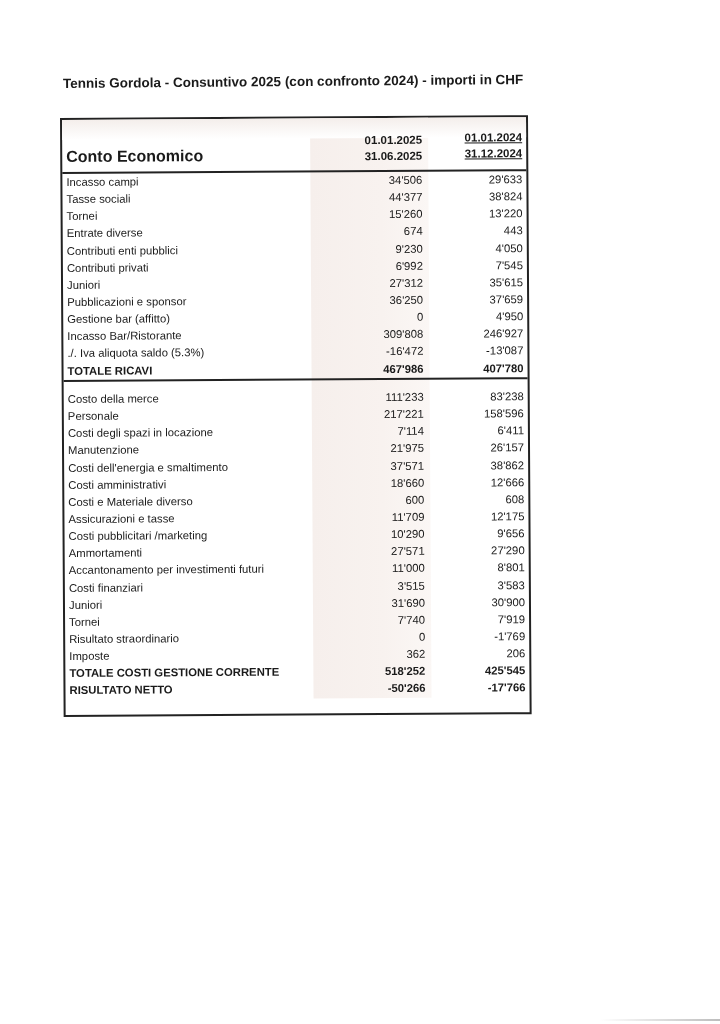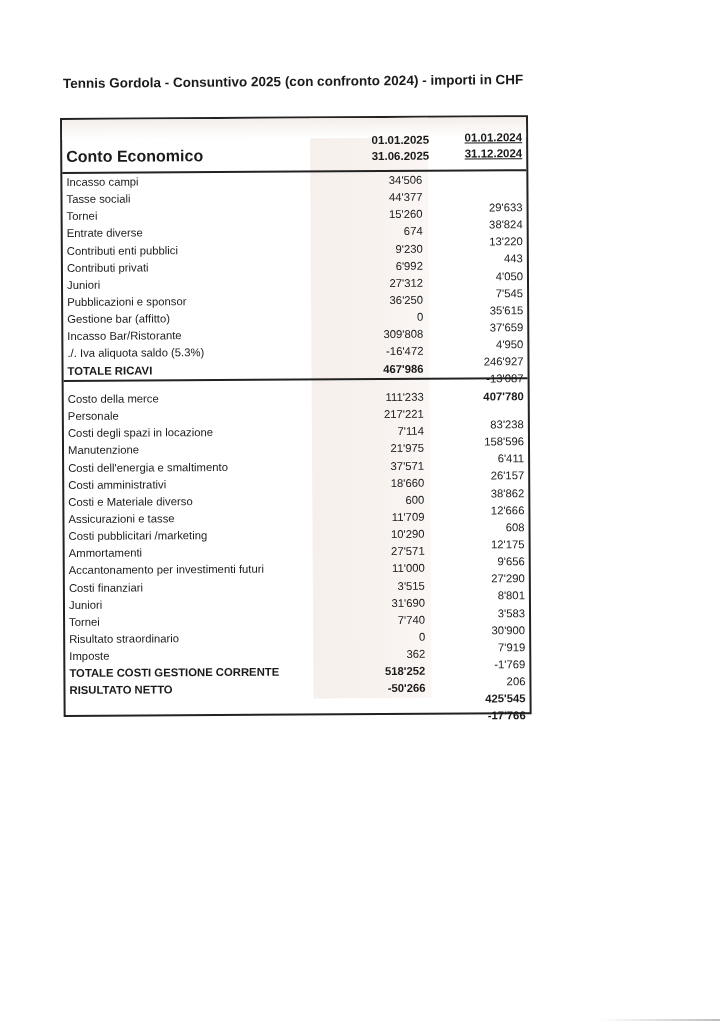--- a/index.html
+++ b/index.html
@@ -23,29 +23,29 @@
   .head-band {
     position: absolute; left: 0; top: 0; width: 100%; height: 20px;
     background: linear-gradient(to bottom, #f4eeeb, #ffffff);
   }
   .header {
     position: absolute; left: 0; top: 0; width: 100%; height: 54px;
     border-bottom: 2px solid #222; box-sizing: border-box;
   }
   .header .lbl { position: absolute; left: 4px; top: 28px; font-size: 16px; font-weight: bold; }
   .header .c1, .header .c2 { position: absolute; font-size: 11.5px; font-weight: bold; text-align: right; line-height: 16px; }
-  .header .c1 { right: 97px; top: 14px; }
+  .header .c1 { right: 104px; top: 14px; }
   .header .c2 { right: 4px; top: 12px; text-decoration: underline; }
   .sect { position: absolute; left: 0; width: 100%; box-sizing: border-box; }
   .sect.rev { top: 54px; border-bottom: 2px solid #222; }
   .sect.cost { top: 271px; }
   .row { position: relative; height: 17.15px; font-size: 11.3px; line-height: 17px; }
   .row .label { position: absolute; left: 4px; white-space: nowrap; }
   .row .v1 { position: absolute; right: 104px; text-align: right; }
-  .row .v2 { position: absolute; right: 4px; text-align: left; margin-top: 28px; }
+  .row .v2 { position: absolute; right: 4px; text-align: left; }
   .row.bold { font-weight: bold; }
   .scan-edge {
     position: absolute; left: 600px; top: 1019px; width: 120px; height: 2px;
     background: linear-gradient(to right, rgba(200,200,200,0), #bdbdbd);
   }
 </style>
 </head>
 <body>
 
 <div class="title">Tennis Gordola - Consuntivo 2025 (con confronto 2024) - importi in CHF</div>

